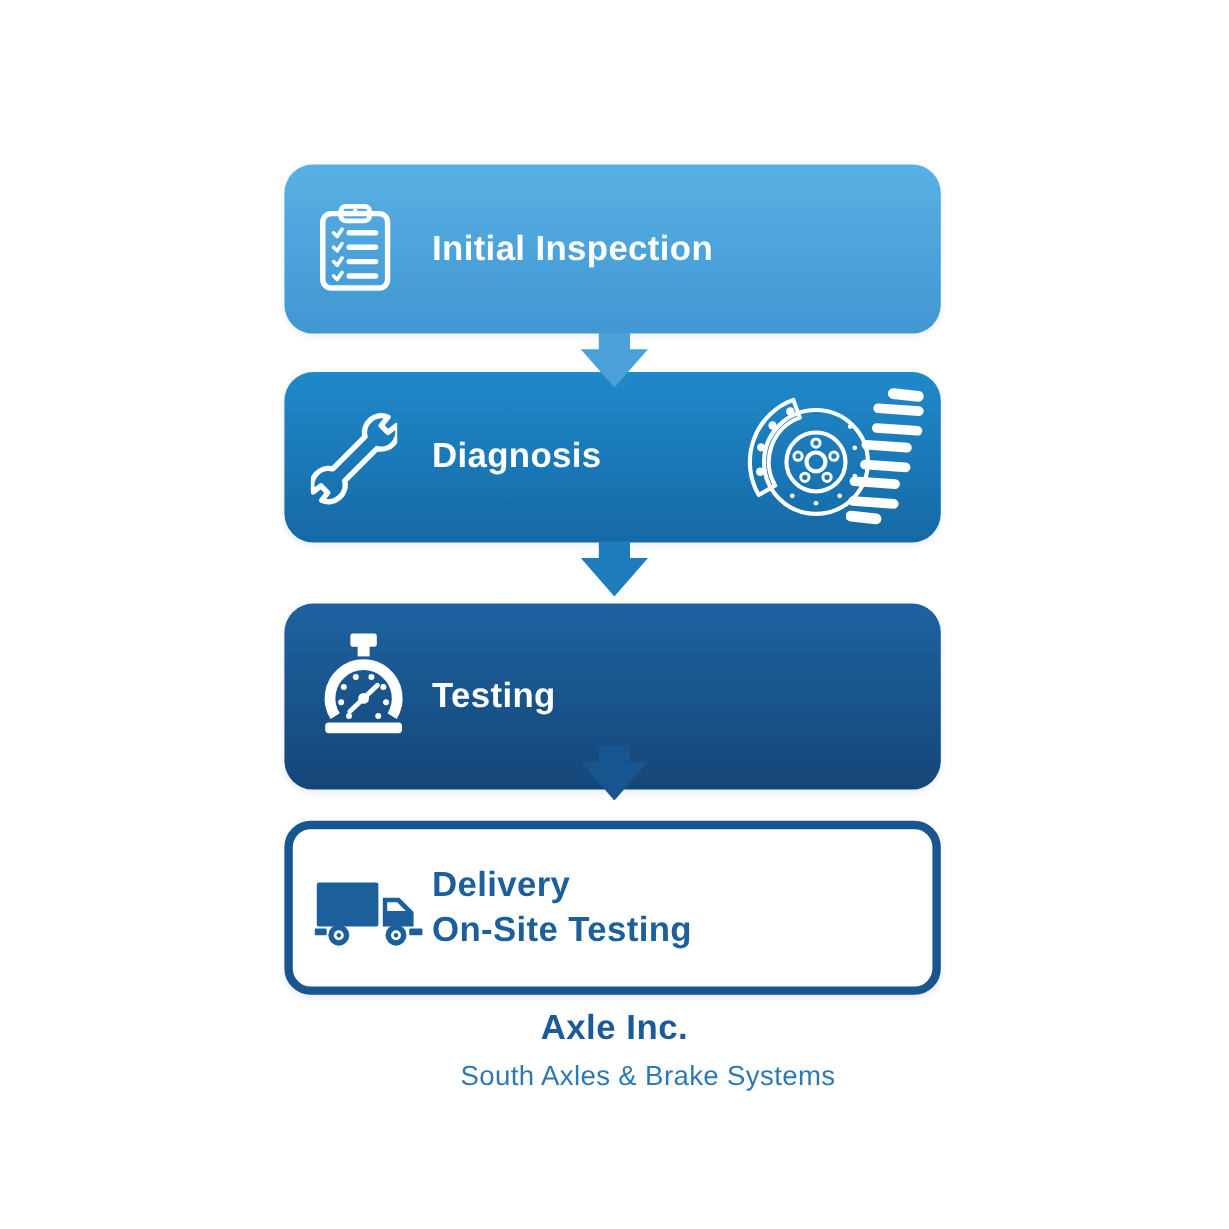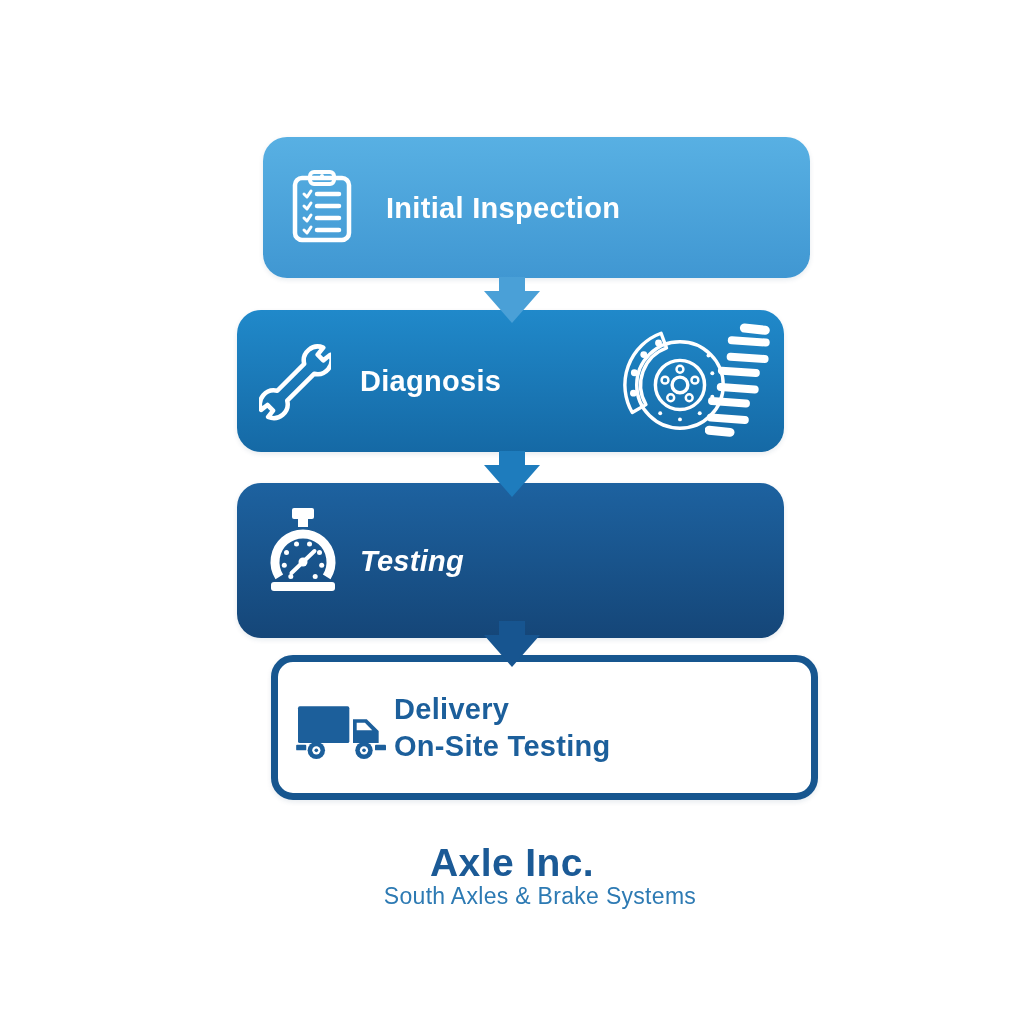--- a/index.html
+++ b/index.html
@@ -7,48 +7,48 @@
     width:1024px;height:1024px;background:#ffffff;
     font-family:"Liberation Sans",sans-serif;position:relative;overflow:hidden;
   }
   .canvas{position:absolute;inset:0;}
   .step{
     position:absolute;left:237px;width:547px;border-radius:24px;
     box-shadow:0 2px 5px rgba(20,60,100,0.10);
   }
   .step-0{top:137px;height:141px;}
   .step-1{top:310px;height:142px;}
-  .step-2{top:483px;height:155px;font-style:italic;}
-  .step-3{top:655px;height:145px;background:#ffffff;border:7px solid #17568f;box-sizing:border-box;border-radius:22px;margin-left:34px;}
+  .step-2{top:503px;height:155px;}
+  .step-3{top:684px;height:145px;background:#ffffff;border:7px solid #17568f;box-sizing:border-box;border-radius:22px;}
   .icon{position:absolute;display:block;line-height:0;}
   .icon-clipboard{left:27px;top:32px;}
   .icon-wrench{left:22px;top:33px;}
   .icon-brake{left:382px;top:14px;}
   .icon-spring{left:468px;top:10px;}
   .icon-stopwatch{left:26px;top:23px;}
   .icon-truck{left:18px;top:37px;}
   .step-title{
     position:absolute;left:123px;top:50%;transform:translateY(-50%);
     font-size:29px;font-weight:700;letter-spacing:0.3px;line-height:37px;white-space:nowrap;
   }
   .step-3 .step-title{left:116px;}
   .arrow{position:absolute;left:484px;width:56px;height:46px;z-index:2;}
   .arrow-0{top:277px;}
   .arrow-1{top:451px;}
   .arrow-2{top:621px;}
   .footer{position:absolute;left:0;width:1024px;text-align:center;}
-  .brand-title{top:841px;font-size:39px;font-weight:700;letter-spacing:0.4px;}
+  .brand-title{top:841px;font-size:29px;font-weight:700;letter-spacing:0.4px;}
   .brand-tagline{top:883px;font-size:23px;font-weight:400;letter-spacing:0.3px;padding-left:28px;}
 </style>
 </head>
 <body style="background: rgb(255, 255, 255);">
 
 <div class="canvas">
 
-  <section class="step step-0" style="background: linear-gradient(rgb(88, 176, 227), rgb(64, 151, 210)); color: rgb(255, 255, 255); margin-left: 26px;">
+  <section class="step step-0" style="background: linear-gradient(rgb(88, 176, 227), rgb(64, 151, 210)); color: rgb(255, 255, 255);">
     <span class="icon icon-clipboard">
       <svg width="64" height="76" viewBox="0 0 64 76">
         <rect x="5" y="9" width="54" height="62" rx="7" fill="none" stroke="currentColor" stroke-width="4.5"></rect>
         <rect x="20" y="3" width="24" height="12" rx="4" fill="none" stroke="currentColor" stroke-width="4"></rect>
         <circle cx="32" cy="7" r="2" fill="currentColor"></circle>
         <g stroke="currentColor" stroke-width="3" fill="none" stroke-linecap="round" stroke-linejoin="round">
           <polyline points="14,25 17,28 21,22"></polyline>
           <polyline points="14,37 17,40 21,34"></polyline>
           <polyline points="14,49 17,52 21,46"></polyline>
           <polyline points="14,61 17,64 21,58"></polyline>

